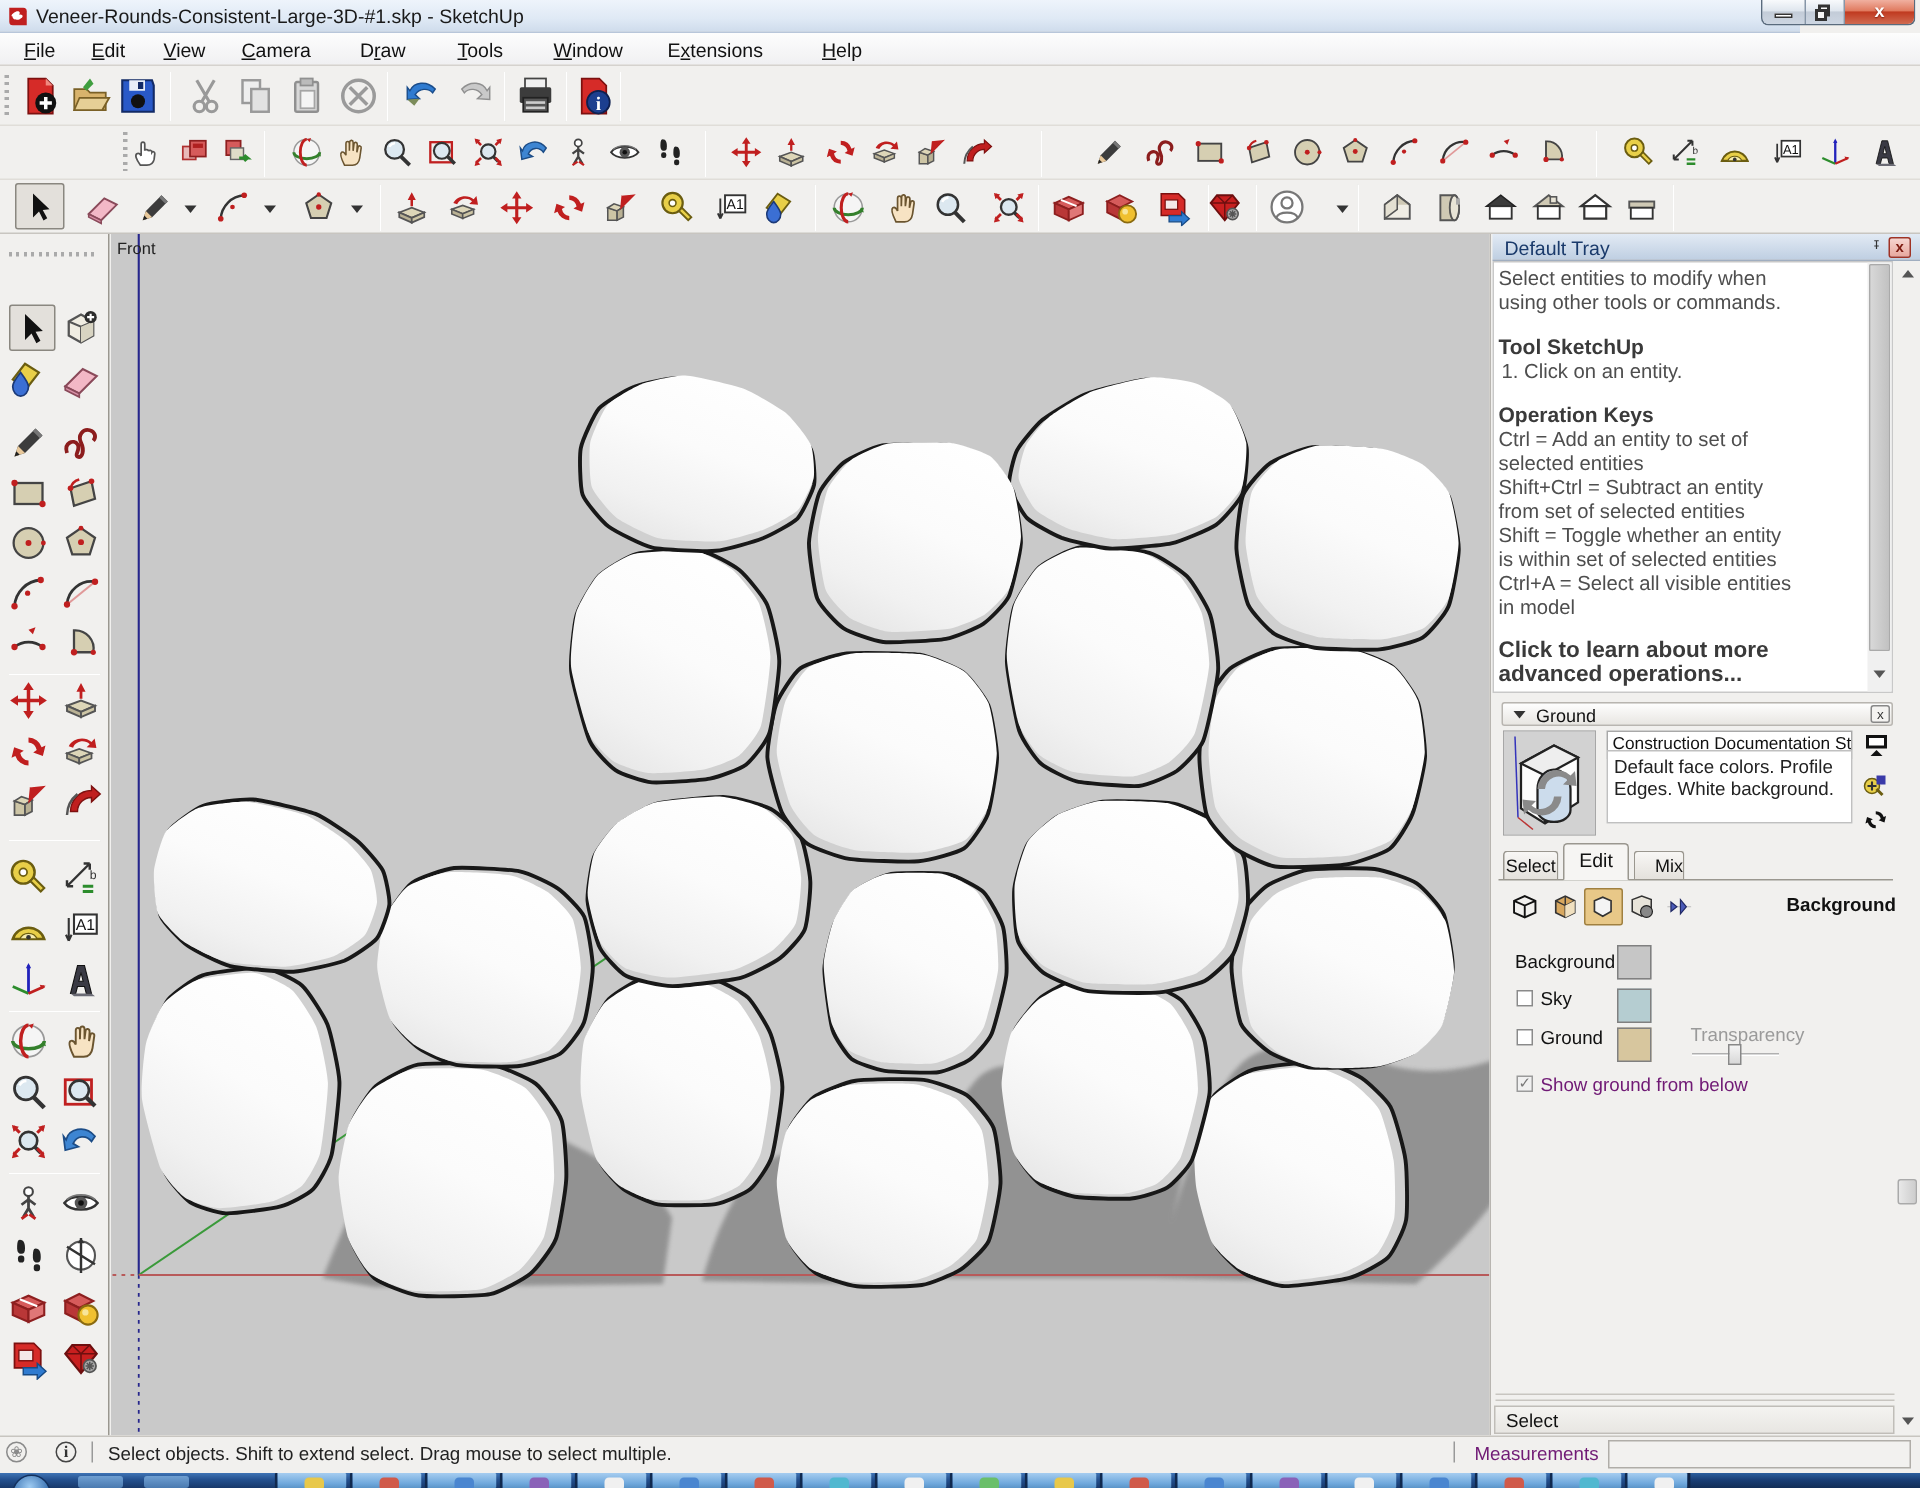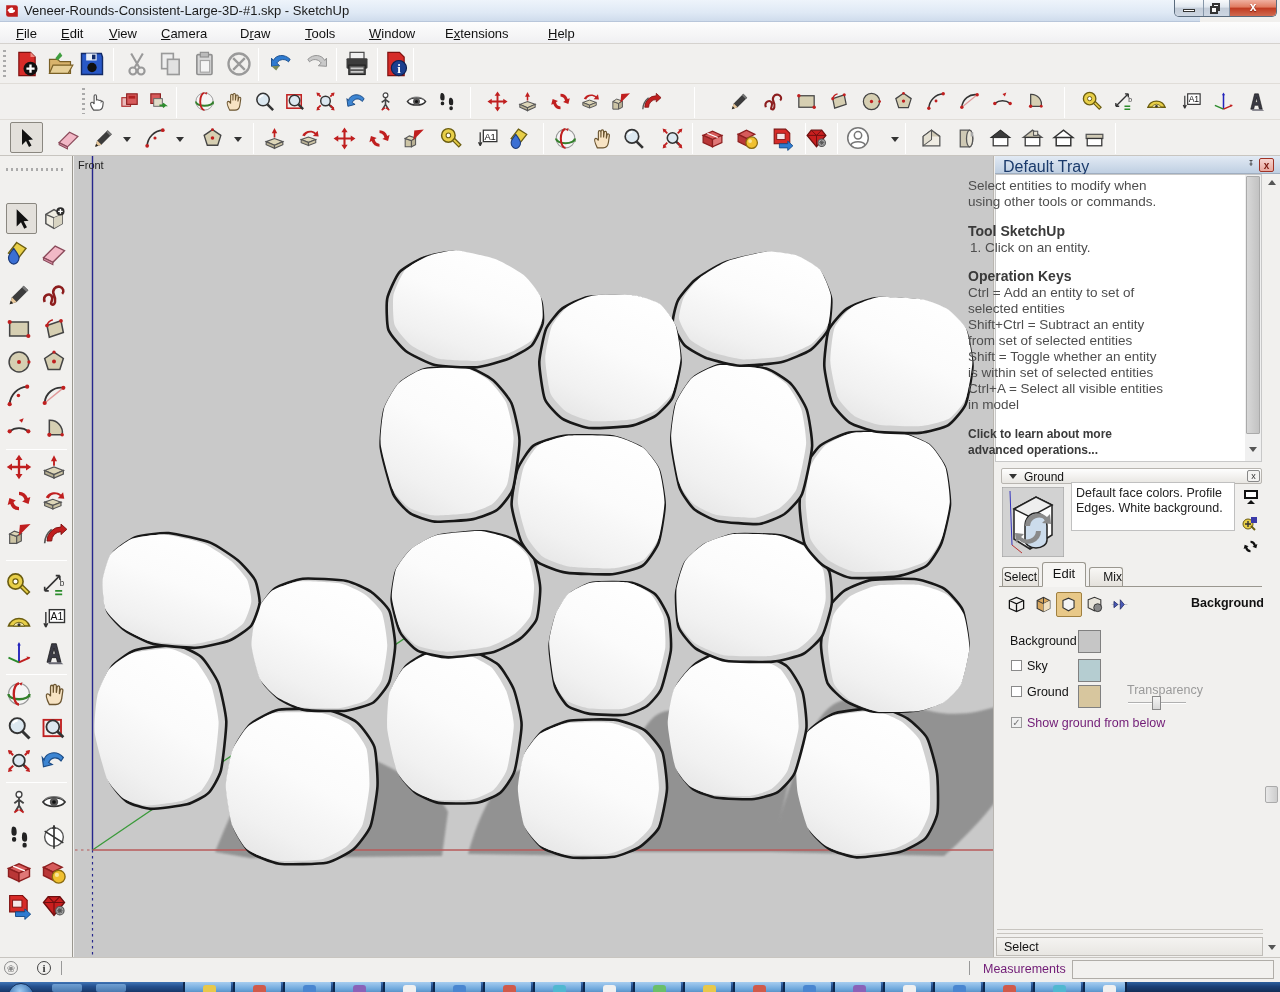--- a/index.html
+++ b/index.html
@@ -824,37 +824,37 @@
       </g>
 <g transform="translate(465,311)">
         <path d="M77.7,12.3C76.8,16.5 69.7,31.4 66.6,34.7C63.4,37.9 48.6,45.9 43.6,47.8C38.6,49.8 18.9,55.6 12.2,56.2C5.4,56.8 -23.5,55.6 -30.1,54.1C-36.6,52.6 -55.0,43.2 -59.3,40.0C-63.5,36.8 -74.9,23.5 -76.6,18.7C-78.3,13.9 -78.8,-7.1 -77.8,-12.3C-76.8,-17.6 -68.9,-35.0 -65.7,-38.7C-62.4,-42.4 -47.2,-51.3 -42.2,-53.1C-37.3,-55.0 -18.1,-59.4 -11.6,-59.1C-5.1,-58.8 22.7,-52.3 29.1,-49.9C35.6,-47.5 54.7,-36.1 59.0,-32.6C63.2,-29.0 74.0,-15.3 75.7,-11.2C77.5,-7.0 78.5,8.1 77.7,12.3Z" fill="#d0d0d0" stroke="#181818" stroke-width="2.6" stroke-linejoin="round"></path>
         <path d="M77.7,12.3C76.8,16.5 69.7,31.4 66.6,34.7C63.4,37.9 48.6,45.9 43.6,47.8C38.6,49.8 18.9,55.6 12.2,56.2C5.4,56.8 -23.5,55.6 -30.1,54.1C-36.6,52.6 -55.0,43.2 -59.3,40.0C-63.5,36.8 -74.9,23.5 -76.6,18.7C-78.3,13.9 -78.8,-7.1 -77.8,-12.3C-76.8,-17.6 -68.9,-35.0 -65.7,-38.7C-62.4,-42.4 -47.2,-51.3 -42.2,-53.1C-37.3,-55.0 -18.1,-59.4 -11.6,-59.1C-5.1,-58.8 22.7,-52.3 29.1,-49.9C35.6,-47.5 54.7,-36.1 59.0,-32.6C63.2,-29.0 74.0,-15.3 75.7,-11.2C77.5,-7.0 78.5,8.1 77.7,12.3Z" transform="translate(3,-4) scale(0.958)" fill="url(#stg)"></path>
       </g>
 </g>
 <text x="4" y="13" font-size="11" fill="#222" font-family="Liberation Sans">Front</text>
 </svg>
 <div class="ab" style="left:993px;top:156px;width:287px;height:801px;background:#f1f0ee;border-left:1px solid #b8b5b0"></div>
 <div class="ab" style="left:995px;top:156px;width:285px;height:18px;background:linear-gradient(#e2eaf4,#bfcfe2);border-bottom:1px solid #a0aec0">
-<span class="ab" style="left:8px;top:2px;font-size:16px;color:#1a3a6b">Default Tray</span>
+<span class="ab" style="left:8px;top:2px;font-size:13px;color:#1a3a6b">Default Tray</span>
 <svg class="ab" style="left:251px;top:3px;width:12px;height:12px">
       <use href="#pin"></use>
     </svg>
 <div class="ab" style="left:264px;top:2px;width:15px;height:14px;background:linear-gradient(#f6d5d0,#e8a89e);border:1px solid #a03325;border-radius:2px;color:#7d1a10;font-size:10px;font-weight:bold;text-align:center;line-height:13px">x</div>
 </div>
 <div class="ab" style="left:995px;top:174px;width:267px;height:288px;background:#fff;border:1px solid #c8c8c8"></div>
-<div class="ab" style="left:968px;top:178px;width:226px;font-size:13.5px;color:#4e4e4e;line-height:16px;white-space:nowrap">
+<div class="ab" style="left:999px;top:178px;width:226px;font-size:13.5px;color:#4e4e4e;line-height:16px;white-space:nowrap">
 Select entities to modify when<br>using other tools or commands.
 <div style="height:13px"></div><b style="color:#3a3a3a;font-size:14px">Tool SketchUp</b><br>
 <span style="margin-left:2px">1. Click on an entity.</span>
 <div style="height:12px"></div><b style="color:#3a3a3a;font-size:14px">Operation Keys</b><br>
 Ctrl = Add an entity to set of<br>selected entities<br>
 Shift+Ctrl = Subtract an entity<br>from set of selected entities<br>
 Shift = Toggle whether an entity<br>is within set of selected entities<br>
 Ctrl+A = Select all visible entities<br>in model
-<div style="height:13px"></div><b style="color:#3a3a3a;font-size:12px">Click to learn about more<br>advanced operations...</b>
+<div style="height:13px"></div><b style="color:#3a3a3a;font-size:15px">Click to learn about more<br>advanced operations...</b>
 </div>
 <div class="ab" style="left:1245px;top:175px;width:16px;height:286px;background:#f0f0f0">
 <div class="ab" style="left:1px;top:1px;width:14px;height:258px;background:linear-gradient(90deg,#d8d8d8,#c2c2c2);border:1px solid #aaa;border-radius:1px"></div>
 <div class="ab" style="left:4px;top:272px;width:0;height:0;border-left:4px solid transparent;border-right:4px solid transparent;border-top:5px solid #555"></div>
 </div>
 <div class="ab" style="left:1001px;top:468px;width:261px;height:16px;background:linear-gradient(#fefefe,#e8e6e2);border:1px solid #b8b5b0;border-radius:2px">
 <div class="ab" style="left:7px;top:5px;width:0;height:0;border-left:4px solid transparent;border-right:4px solid transparent;border-top:5px solid #333"></div>
 <span class="ab" style="left:22px;top:1px;font-size:12px;color:#111">Ground</span>
 <div class="ab" style="left:245px;top:1px;width:13px;height:12px;border:1px solid #888;border-radius:2px;background:#f4f3f1;color:#333;font-size:9px;text-align:center;line-height:11px">x</div>
 </div>
@@ -863,21 +863,21 @@
 <line x1="8" y1="4" x2="10" y2="58" stroke="#3333bb"></line>
 <line x1="10" y1="58" x2="20" y2="66" stroke="#bb3333"></line>
 <path d="M12 22 L34 10 L50 18 L50 48 L28 62 L12 52 Z" fill="#fdfdfd" stroke="#222" stroke-width="1.5"></path>
 <path d="M12 22 L34 10 L50 18 L28 30 Z" fill="#eee" stroke="#222" stroke-width="1.5"></path>
 <path d="M28 30 L28 62" stroke="#222" stroke-width="1.5"></path>
 <path d="M34 26 a11 13 0 0 1 11 13 l0 14 a11 8 0 0 1 -22 0 l0 -14 a11 13 0 0 1 11 -13" fill="#ccdcec" stroke="#222" stroke-width="1.5"></path>
 <path d="M23 39 a13 13 0 0 1 22 -9 l3 -3 1 10 -9 -1 3 -3 a9 9 0 0 0 -15 6 z" fill="#8a8a8a"></path>
 <path d="M39 44 a13 13 0 0 1 -22 9 l-3 3 -1 -10 9 1 -3 3 a9 9 0 0 0 15 -6 z" fill="#8a8a8a"></path>
 </svg>
 <div class="ab" style="left:1071px;top:487px;width:164px;height:19px;background:#fff;border:1px solid #a8a8a8;font-size:11.5px;color:#111;line-height:17px;padding-left:3px;white-space:nowrap;overflow:hidden">Construction Documentation Sty</div>
-<div class="ab" style="left:1071px;top:482px;width:164px;height:49px;background:#fff;border:1px solid #c0c0c0;font-size:12.5px;color:#222;line-height:15px;padding:3px 4px">Default face colors. Profile Edges. White background.</div>
+<div class="ab" style="left:1071px;top:500px;width:164px;height:49px;background:#fff;border:1px solid #c0c0c0;font-size:12.5px;color:#222;line-height:15px;padding:3px 4px">Default face colors. Profile Edges. White background.</div>
 <svg class="ab" style="left:1243px;top:489px;width:16px;height:16px" viewBox="0 0 16 16">
     <rect x="1" y="1" width="14" height="9" fill="#111"></rect>
     <rect x="3" y="3" width="10" height="5" fill="#fff"></rect>
     <path d="M8 11 l4 4 h-8 z" fill="#111"></path>
   </svg>
 <svg class="ab" style="left:1241px;top:514px;width:18px;height:18px" viewBox="0 0 18 18">
     <circle cx="7" cy="10" r="5" fill="#e8cf48" stroke="#6b5d10"></circle>
     <path d="M7 7 v6 M4 10 h6" stroke="#333" stroke-width="1.4"></path>
     <rect x="10" y="3" width="6" height="6" fill="#3a3aa8"></rect>
     <path d="M10 12 l4 4" stroke="#6b5d10" stroke-width="2"></path>
@@ -931,20 +931,21 @@
   </div>
 <div class="ab" style="left:1264px;top:174px;width:16px;height:783px;background:#f1f0ee">
 <div class="ab" style="left:4px;top:6px;width:0;height:0;border-left:4px solid transparent;border-right:4px solid transparent;border-bottom:5px solid #555"></div>
 <div class="ab" style="left:1px;top:612px;width:13px;height:17px;background:linear-gradient(90deg,#e8e8e8,#cdcdcd);border:1px solid #aaa;border-radius:2px"></div>
 <div class="ab" style="left:4px;top:771px;width:0;height:0;border-left:4px solid transparent;border-right:4px solid transparent;border-top:5px solid #555"></div>
 </div>
 <div class="ab" style="left:0;top:957px;width:1280px;height:25px;background:#f1f0ee;border-top:1px solid #c8c5c0">
 <div class="ab" style="left:4px;top:3px;width:14px;height:14px;border-radius:50%;border:1.5px solid #8a8a8a;color:#8a8a8a;font-size:10px;text-align:center;line-height:13px">❀</div>
 <div class="ab" style="left:37px;top:3px;width:14px;height:14px;border-radius:50%;border:1.5px solid #444;color:#333;font-size:11px;font-weight:bold;text-align:center;line-height:13px;font-family:'Liberation Serif',serif">i</div>
 <div class="ab" style="left:61px;top:3px;width:1px;height:14px;background:#999"></div>
+<span class="ab" style="left:72px;top:4px;font-size:12.5px;color:#222">Select objects. Shift to extend select. Drag mouse to select multiple.</span>
 <div class="ab" style="left:969px;top:3px;width:1px;height:14px;background:#999"></div>
 <span class="ab" style="left:983px;top:4px;font-size:12.5px;color:#701a75">Measurements</span>
 <div class="ab" style="left:1072px;top:2px;width:202px;height:19px;background:#f2f1ef;border:1px solid #b0ada8"></div>
 </div>
 <div class="ab" style="left:0;top:982px;width:1280px;height:10px;background:linear-gradient(#3f74b5,#24508e 45%,#17386a)"></div>
 <div class="ab" style="left:8px;top:983px;width:26px;height:26px;border-radius:50%;background:radial-gradient(circle at 45% 30%,#9ecbf2,#3a72b2 60%,#1c4a86);border:1px solid #12305e"></div>
 <div class="ab" style="left:52px;top:984px;width:30px;height:8px;background:linear-gradient(#6f9fd2,#4a7ab0);border-radius:2px"></div>
 <div class="ab" style="left:96px;top:984px;width:30px;height:8px;background:linear-gradient(#6f9fd2,#4a7ab0);border-radius:2px"></div>
 <div class="ab" style="left:183px;top:982px;width:48px;height:10px;background:linear-gradient(#a6cdf0,#6fa8dc 70%,#5a94c8);border-left:2px solid #10294e;border-radius:1px">
     <div style="position:absolute;left:18px;top:3px;width:13px;height:9px;border-radius:3px;background:#e8c84a"></div>

